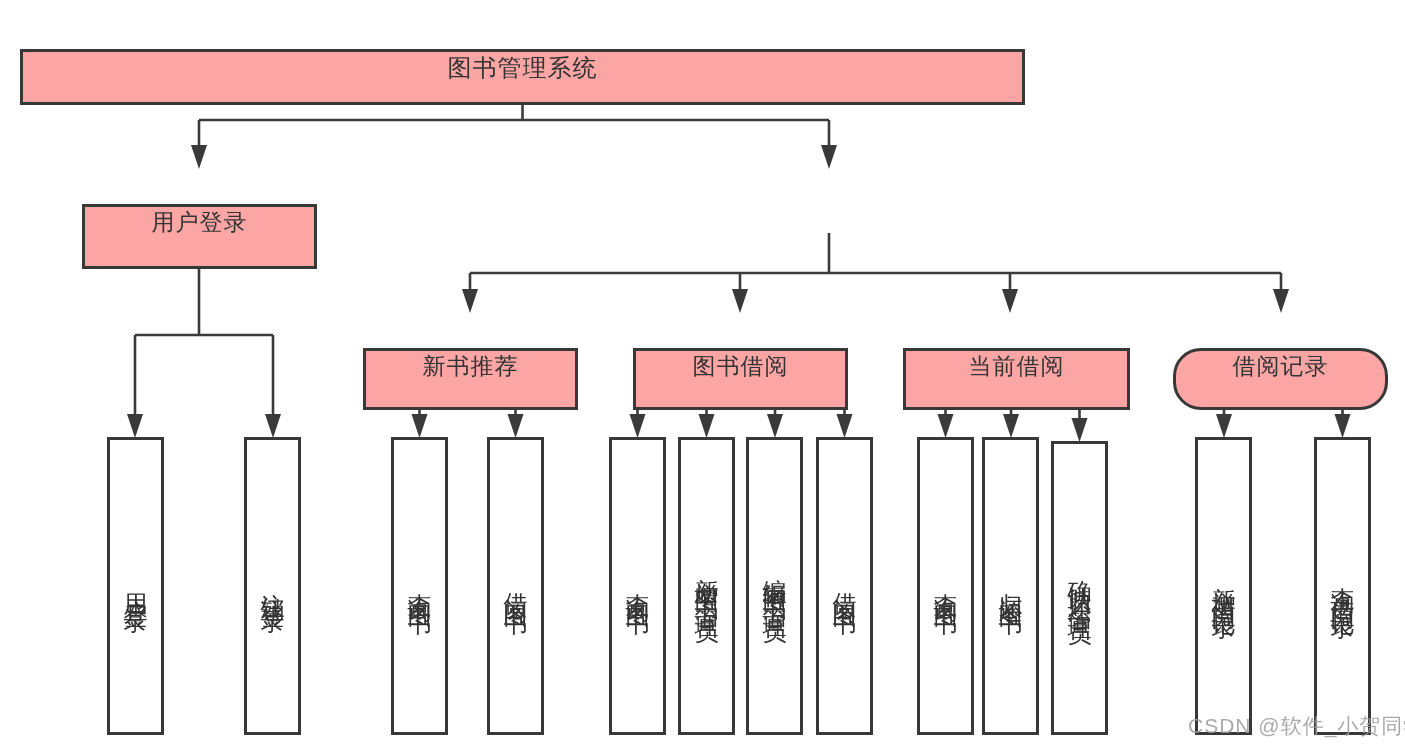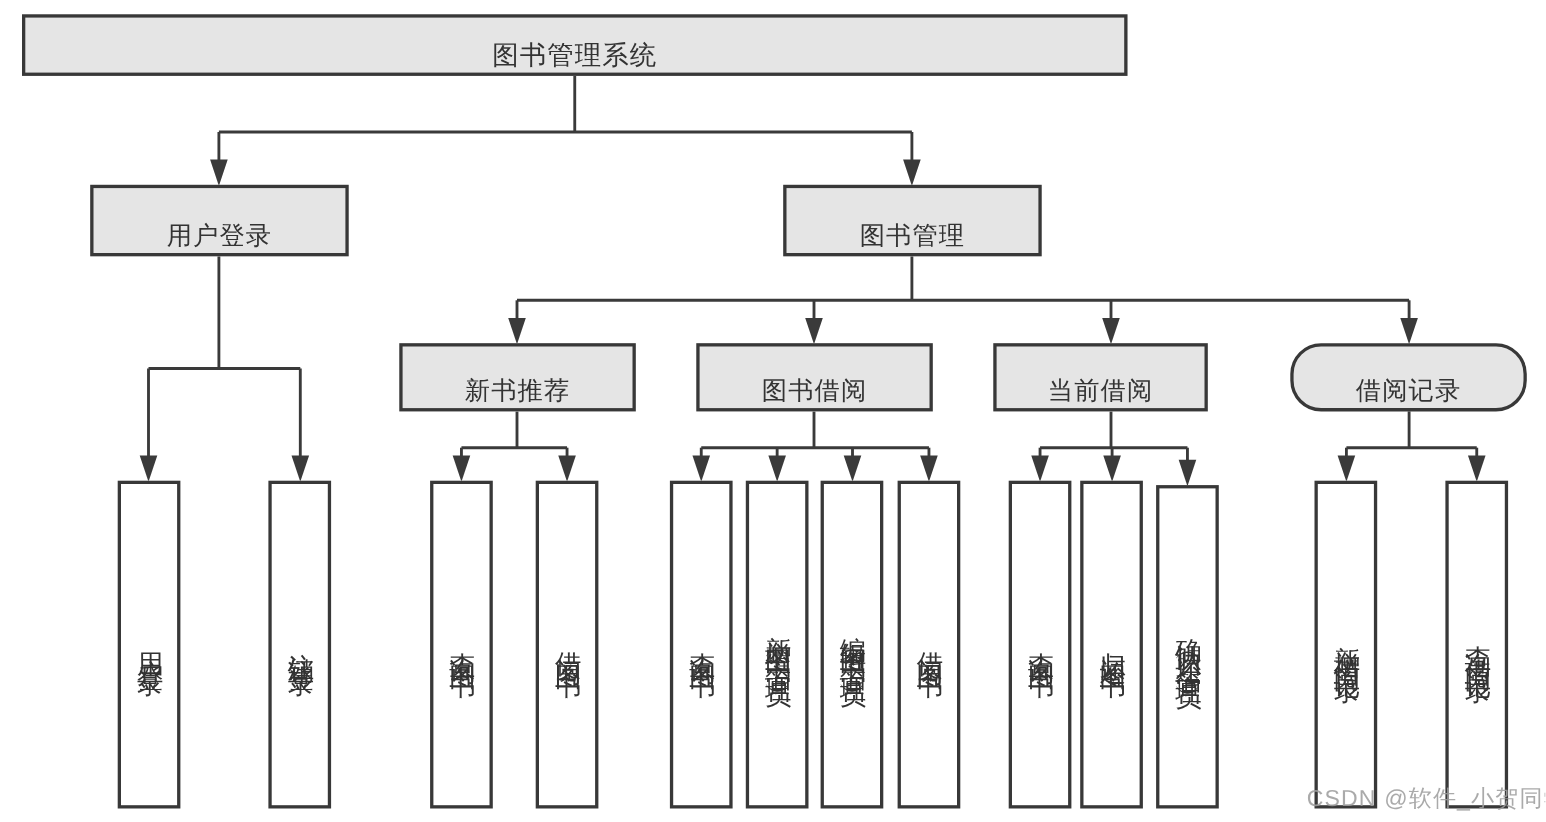--- a/index.html
+++ b/index.html
@@ -19,26 +19,27 @@
     position: absolute;
     left: 0; top: 0;
     width: 1405px;
     height: 747px;
     z-index: 1;
   }
   .node {
     position: absolute;
     box-sizing: border-box;
     border: 3px solid #383838;
-    background: #e5e5e5;
+    background: #fca5a5;
     display: flex;
-    align-items: flex-end;
+    align-items: flex-start;
     justify-content: center;
     color: #333333;
     z-index: 2;
+    margin-top: 36px;
   }
   .node.hlabel { font-size: 23px; letter-spacing: 1px; }
   .node.root  { font-size: 24px; }
   .leaf {
     position: absolute;
     box-sizing: border-box;
     border: 3px solid #383838;
     background: #ffffff;
     display: flex;
     align-items: center;
@@ -136,31 +137,28 @@
     </g>
   </svg>
 
   <div class="node root hlabel" style="left:20px; top:13px; width:1005px; height:56px;">
     <span>图书管理系统</span>
   </div>
 
   <div class="node hlabel" style="left:82px; top:168px; width:235px; height:65px;">
     <span>用户登录</span>
   </div>
-  <div class="node hlabel" style="left:712px; top:168px; width:235px; height:65px;">
-    <span>图书管理</span>
-  </div>
 
   <div class="node hlabel" style="left:633px; top:312px; width:215px; height:62px;">
     <span>图书借阅</span>
   </div>
   <div class="node hlabel" style="left:363px; top:312px; width:215px; height:62px;">
     <span>新书推荐</span>
   </div>
-  <div class="node hlabel" style="left:903px; top:312px; width:195px; height:62px;">
+  <div class="node hlabel" style="left:903px; top:312px; width:227px; height:62px;">
     <span>当前借阅</span>
   </div>
   <div class="node hlabel" style="left:1173px; top:312px; width:215px; height:62px;border-radius:28px;">
     <span>借阅记录</span>
   </div>
 
   <div class="leaf" style="left:107px; top:437px; width:57px; height:298px;">
     <span class="vtext">用户登录</span>
   </div>
   <div class="leaf" style="left:244px; top:437px; width:57px; height:298px;">

